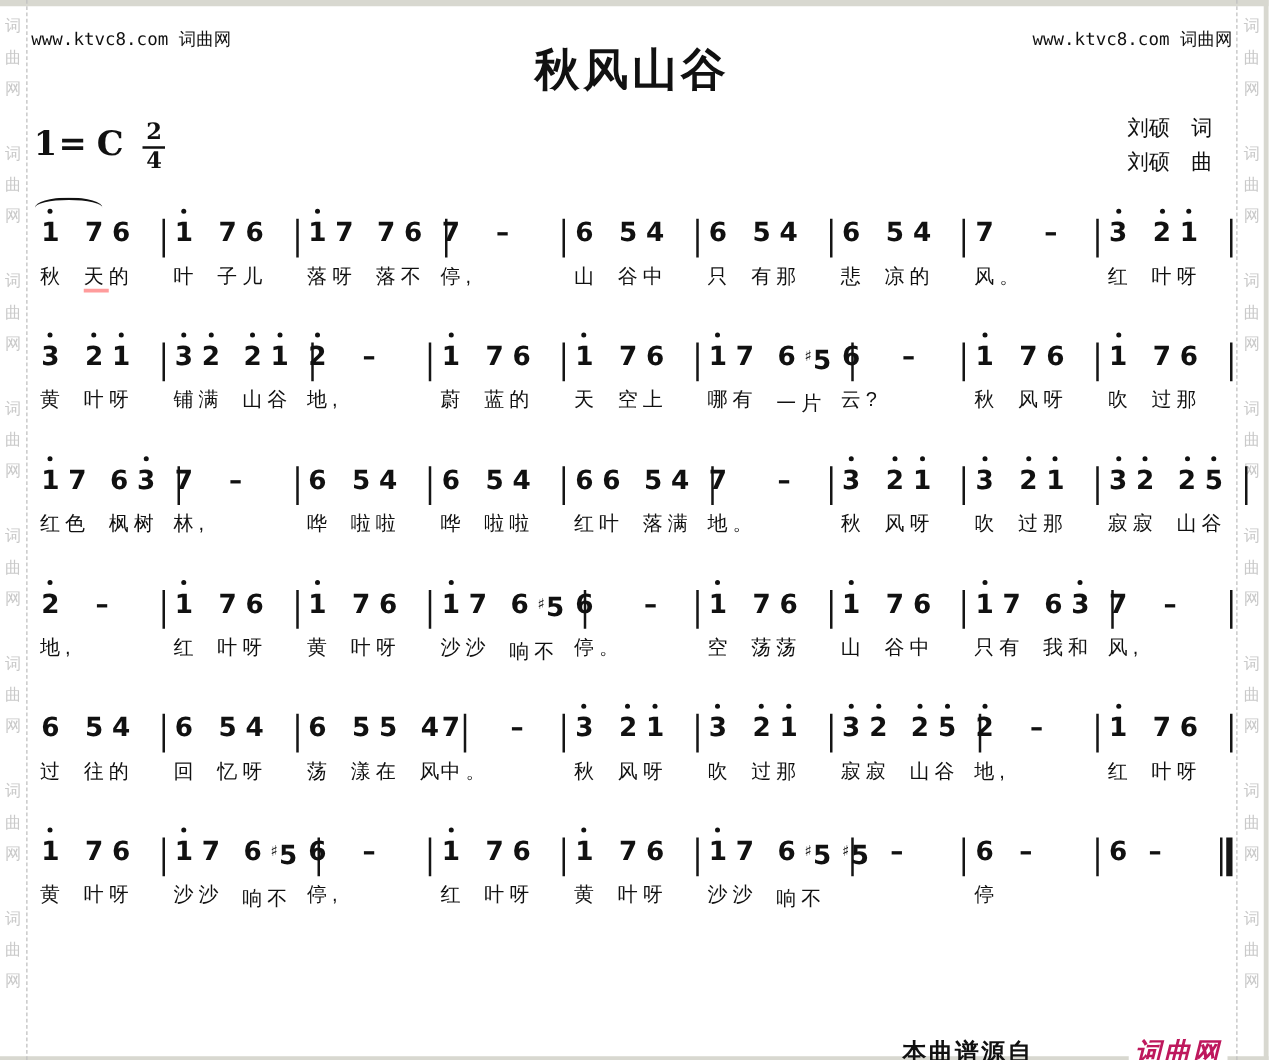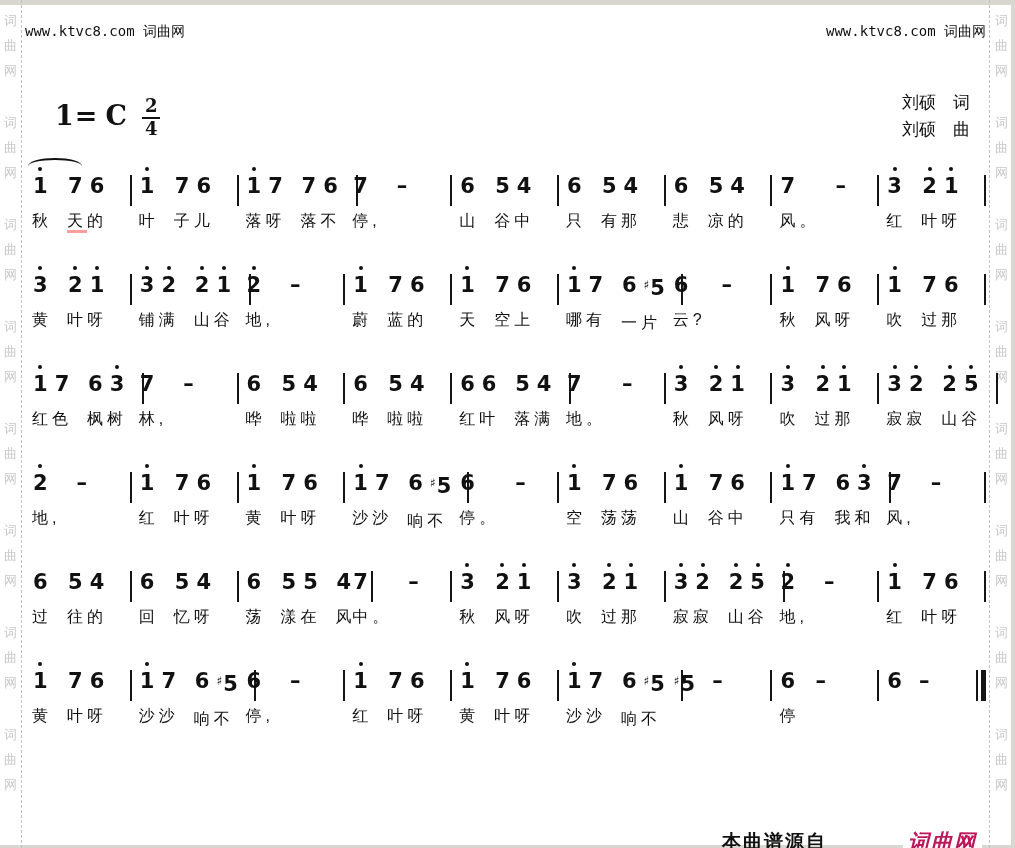--- a/index.html
+++ b/index.html
@@ -24,21 +24,21 @@
   .dl-right{right:25px;}
 
   .content{position:absolute;left:25px;right:29px;top:5px;bottom:0;}
 
   .site-row{display:flex;justify-content:space-between;margin-top:18px;
     font-family:"DejaVu Sans Mono","Liberation Mono",monospace;font-size:14px;}
   .title{position:absolute;top:27px;left:0;right:0;text-align:center;
     font-size:36px;font-weight:600;letter-spacing:3px;}
   .key-row{position:absolute;top:88px;left:2px;display:flex;align-items:center;
     font-family:"DejaVu Serif","Liberation Serif",serif;font-weight:bold;}
-  .key-main{font-size:27px;letter-spacing:1px;margin-left:28px;}
+  .key-main{font-size:27px;letter-spacing:1px;}
   .tonic{margin-left:7px;}
   .ts{display:inline-flex;flex-direction:column;align-items:center;margin-left:14px;
       font-size:18px;line-height:1.05;margin-top:4px;}
   .ts-num{border-bottom:2px solid #111;padding:0 3px 1px;}
   .ts-den{padding-top:1px;}
   .credits{position:absolute;top:84px;right:16px;text-align:right;font-size:17px;line-height:27px;}
 
   .systems{position:absolute;top:152px;left:0;right:0;}
   .system{display:flex;align-items:flex-start;height:99px;padding-top:17px;box-sizing:border-box;}
   .measure{flex:1 1 0;display:flex;min-width:0;}
@@ -140,20 +140,21 @@
     </div>
   <div class="dashline dl-left"></div>
   <div class="dashline dl-right"></div>
 
   <div class="content">
     <div class="site-row">
       <span>www.ktvc8.com 词曲网</span>
       <span>www.ktvc8.com 词曲网</span>
     </div>
 
+    <div class="title">秋风山谷</div>
 
     <div class="key-row">
       <span class="key-main"><span>1=</span><span class="tonic">C</span></span>
       <span class="ts">
         <span class="ts-num">2</span>
         <span class="ts-den">4</span>
       </span>
     </div>
 
     <div class="credits">

